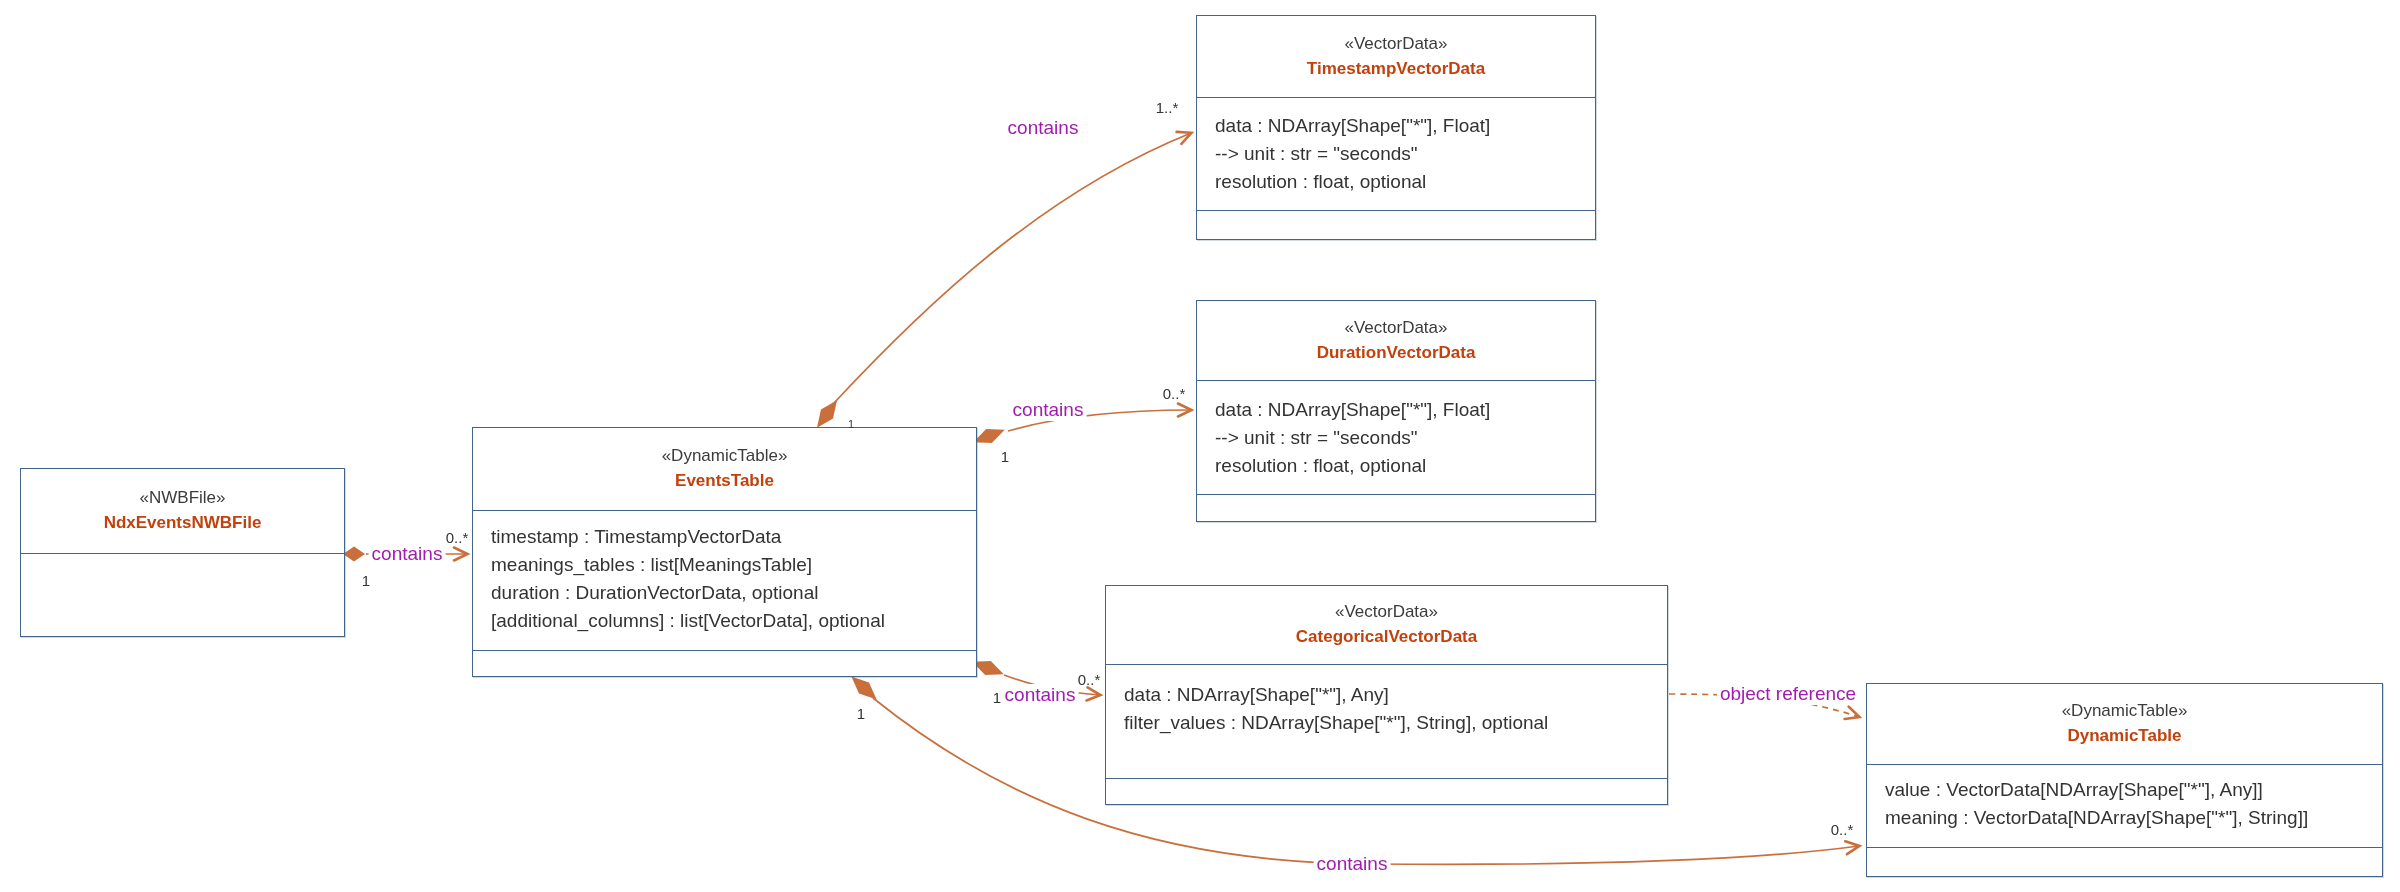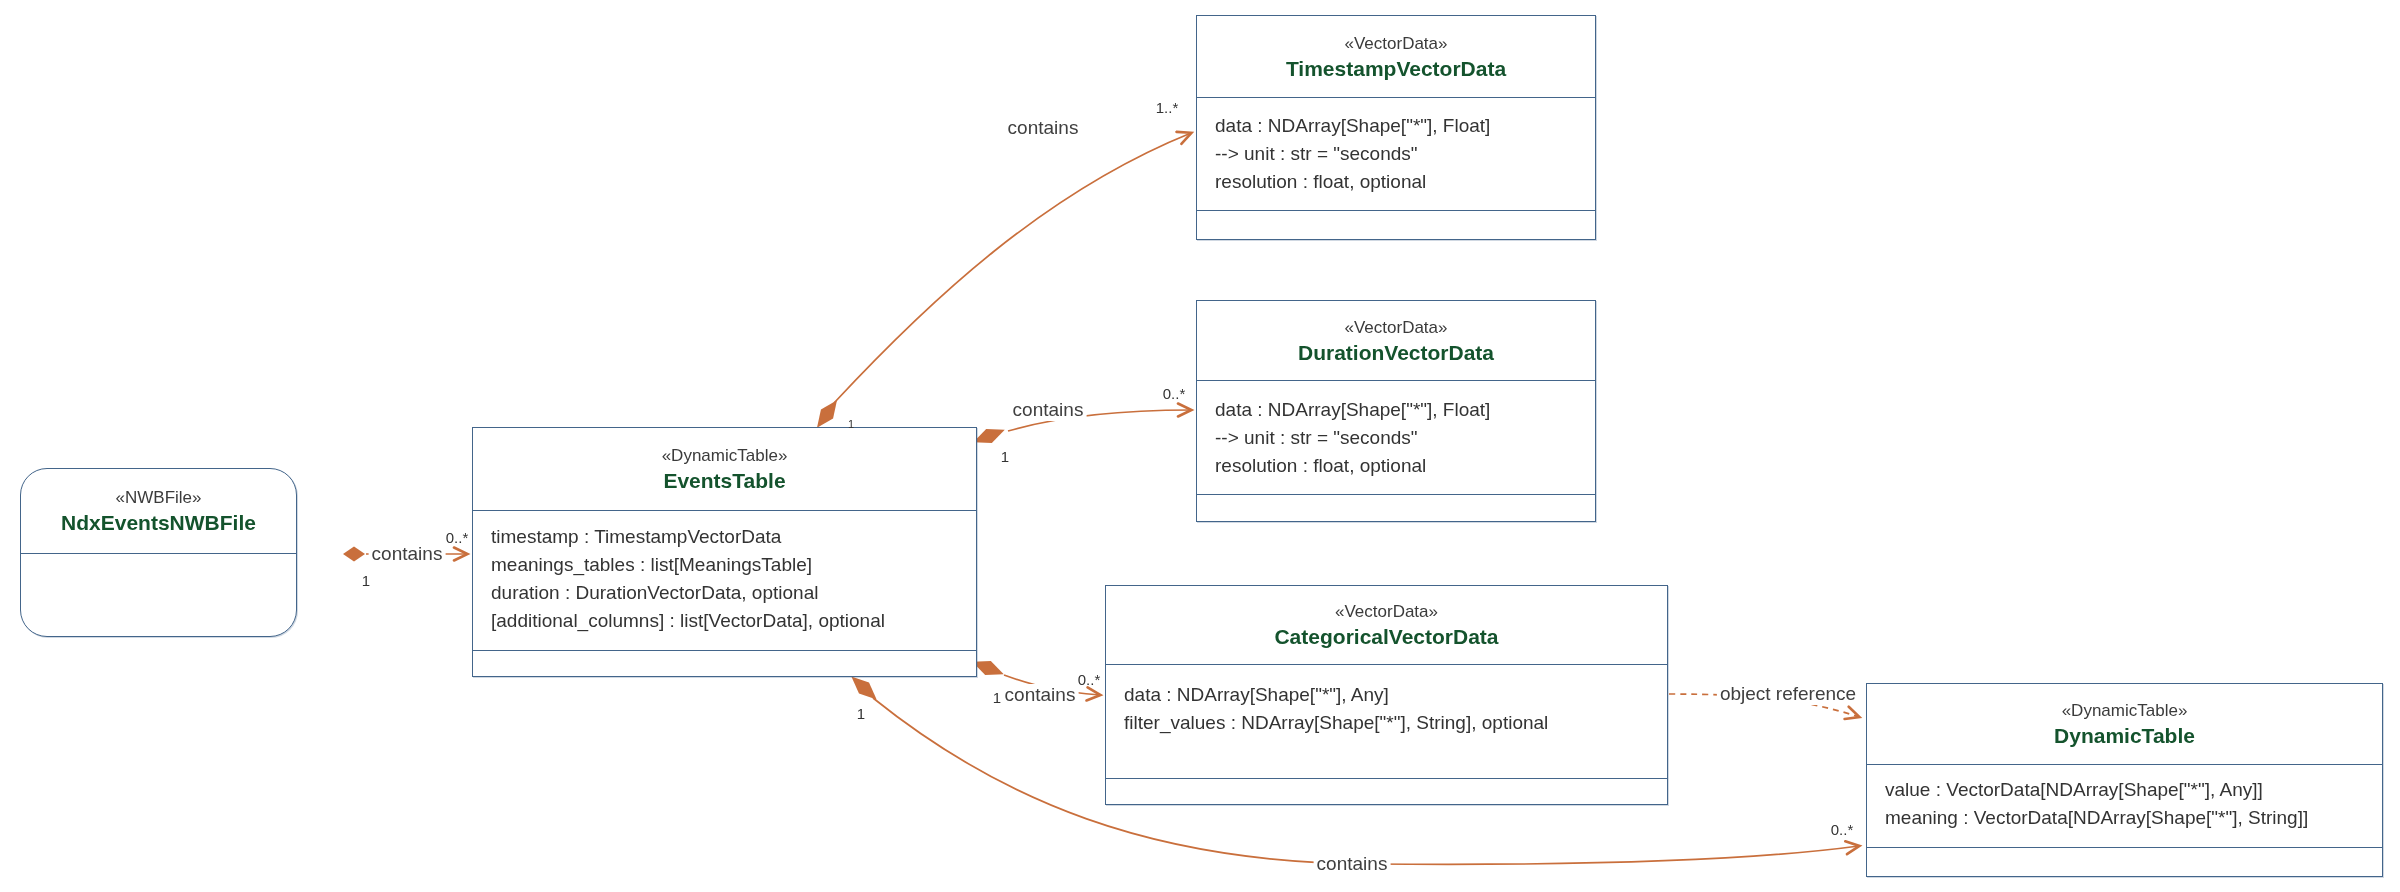--- a/index.html
+++ b/index.html
@@ -7,27 +7,27 @@
        font-family:"Liberation Sans","DejaVu Sans",sans-serif;color:#333333;}
   .canvas{position:absolute;left:0;top:0;width:2400px;height:892px;}
   svg.edges{position:absolute;left:0;top:0;width:2400px;height:892px;pointer-events:none;}
 
   .uml-class{position:absolute;background:#ffffff;border:1.6px solid #43658a;
              box-sizing:border-box;display:flex;flex-direction:column;
              box-shadow:1px 1px 0 rgba(67,101,138,.25);}
   .uml-header{display:flex;flex-direction:column;justify-content:center;align-items:center;
               border-bottom:1.4px solid #43658a;box-sizing:border-box;gap:3px;}
   .stereotype{font-size:17px;line-height:20px;color:#3b3b3b;}
-  .classname{font-size:21px;line-height:23px;font-weight:bold;color:#14532d;}
+  .classname{font-size:17px;line-height:23px;font-weight:bold;color:#c2410c;}
   .uml-attrs{box-sizing:border-box;border-bottom:1.4px solid #43658a;padding-left:18px;}
   .attr{font-size:19px;line-height:28px;white-space:pre;color:#333;}
   .uml-methods{flex:1;}
 
   .edge-label{position:absolute;transform:translate(-50%,-50%);font-size:19px;
-              color:#404040;background:#ffffff;padding:0 3px;white-space:nowrap;}
+              color:#a21caf;background:#ffffff;padding:0 3px;white-space:nowrap;}
   .mult{position:absolute;transform:translate(-50%,-50%);font-size:15px;color:#333;
         white-space:nowrap;background:transparent;}
   .mult.tiny{font-size:11px;}
 </style>
 </head>
 <body>
 
 <div class="canvas">
 
   <svg class="edges" viewBox="0 0 2400 892">
@@ -48,21 +48,21 @@
 
     <path d="M1004,675 C1040,688 1063,692 1100,695" fill="none" stroke="#C96F3C" stroke-width="1.7" marker-end="url(#mArrow)"></path>
     <polygon points="971,668 988,660.5 1005,668 988,675.5" transform="rotate(22 988 668)" fill="#C96F3C"></polygon>
 
     <path d="M873,698 C1000,800 1150,863 1370,864 C1600,866 1762,859 1859,846" fill="none" stroke="#C96F3C" stroke-width="1.7" marker-end="url(#mArrow)"></path>
     <polygon points="847,688 864,680.5 881,688 864,695.5" transform="rotate(42 864 688)" fill="#C96F3C"></polygon>
 
     <path d="M1669,694 C1755,694 1808,700 1859,717" fill="none" stroke="#C96F3C" stroke-width="1.7" stroke-dasharray="6 5" marker-end="url(#mArrow)"></path>
   </svg>
 
-  <div class="uml-class" style="left:20px;top:468px;width:277px;height:169px;border-radius:27px;">
+  <div class="uml-class" style="left:20px;top:468px;width:325px;height:169px;">
     <div class="uml-header" style="height:85px;">
       <div class="stereotype">«NWBFile»</div>
       <div class="classname">NdxEventsNWBFile</div>
     </div>
     <div class="uml-methods"></div>
   </div>
 
   <div class="uml-class" style="left:472px;top:427px;width:505px;height:250px;">
     <div class="uml-header" style="height:83px;">
       <div class="stereotype">«DynamicTable»</div>

